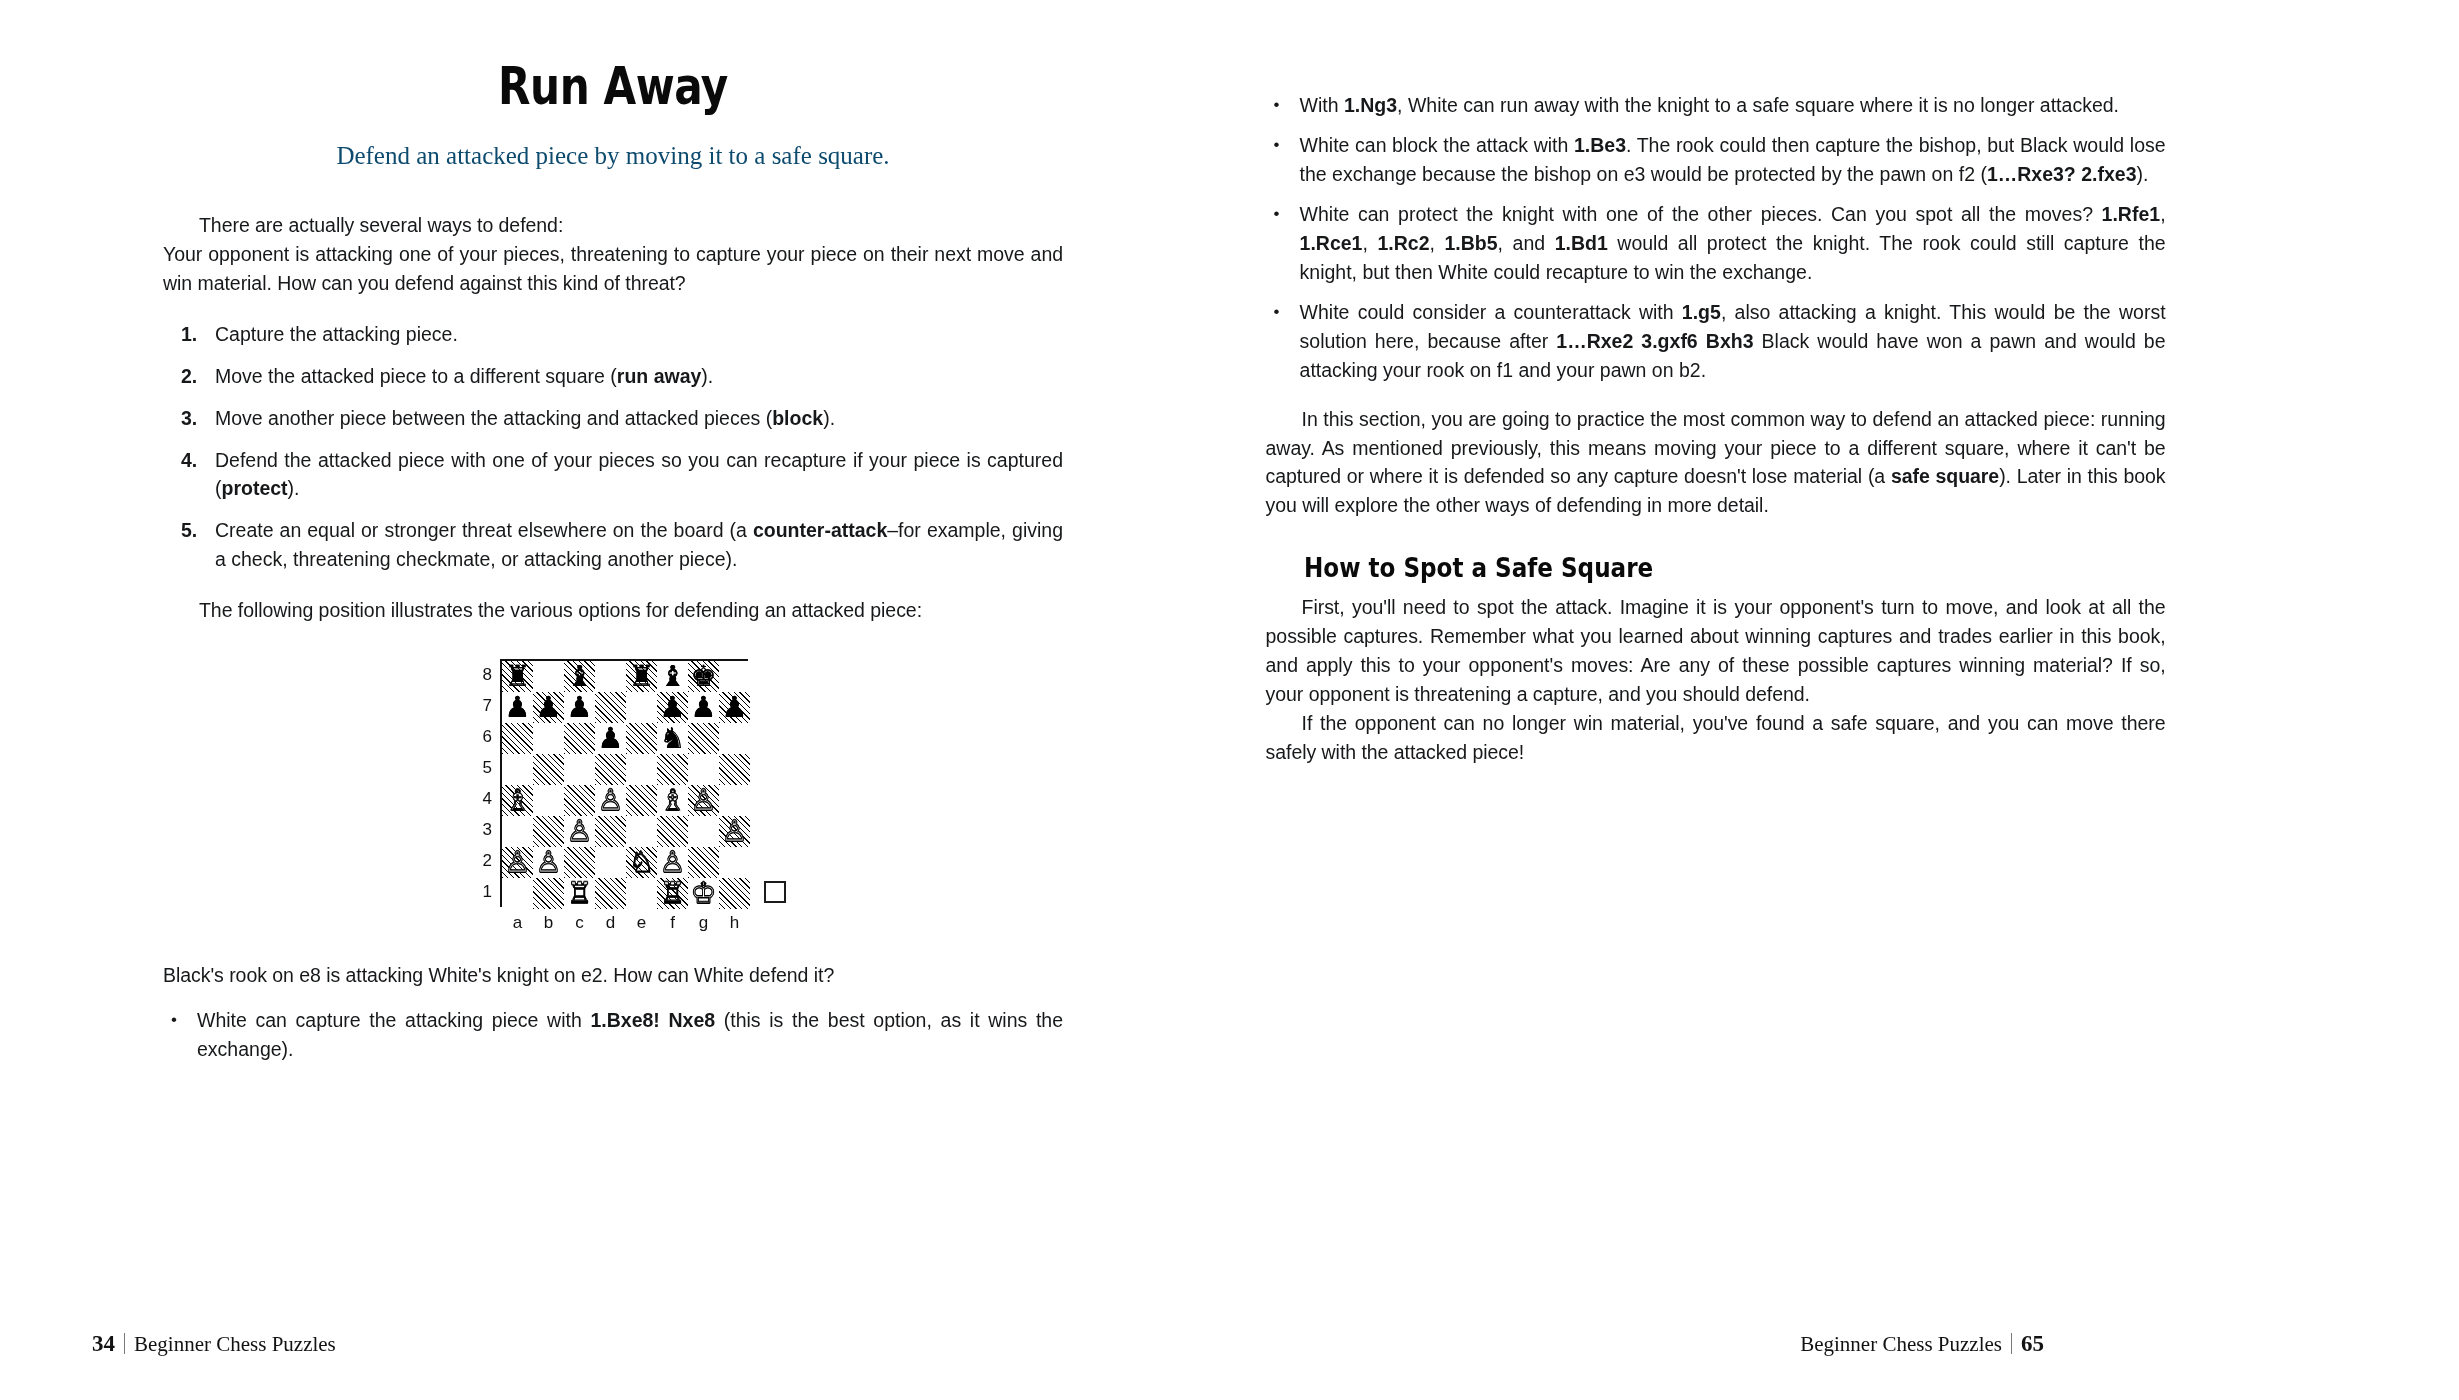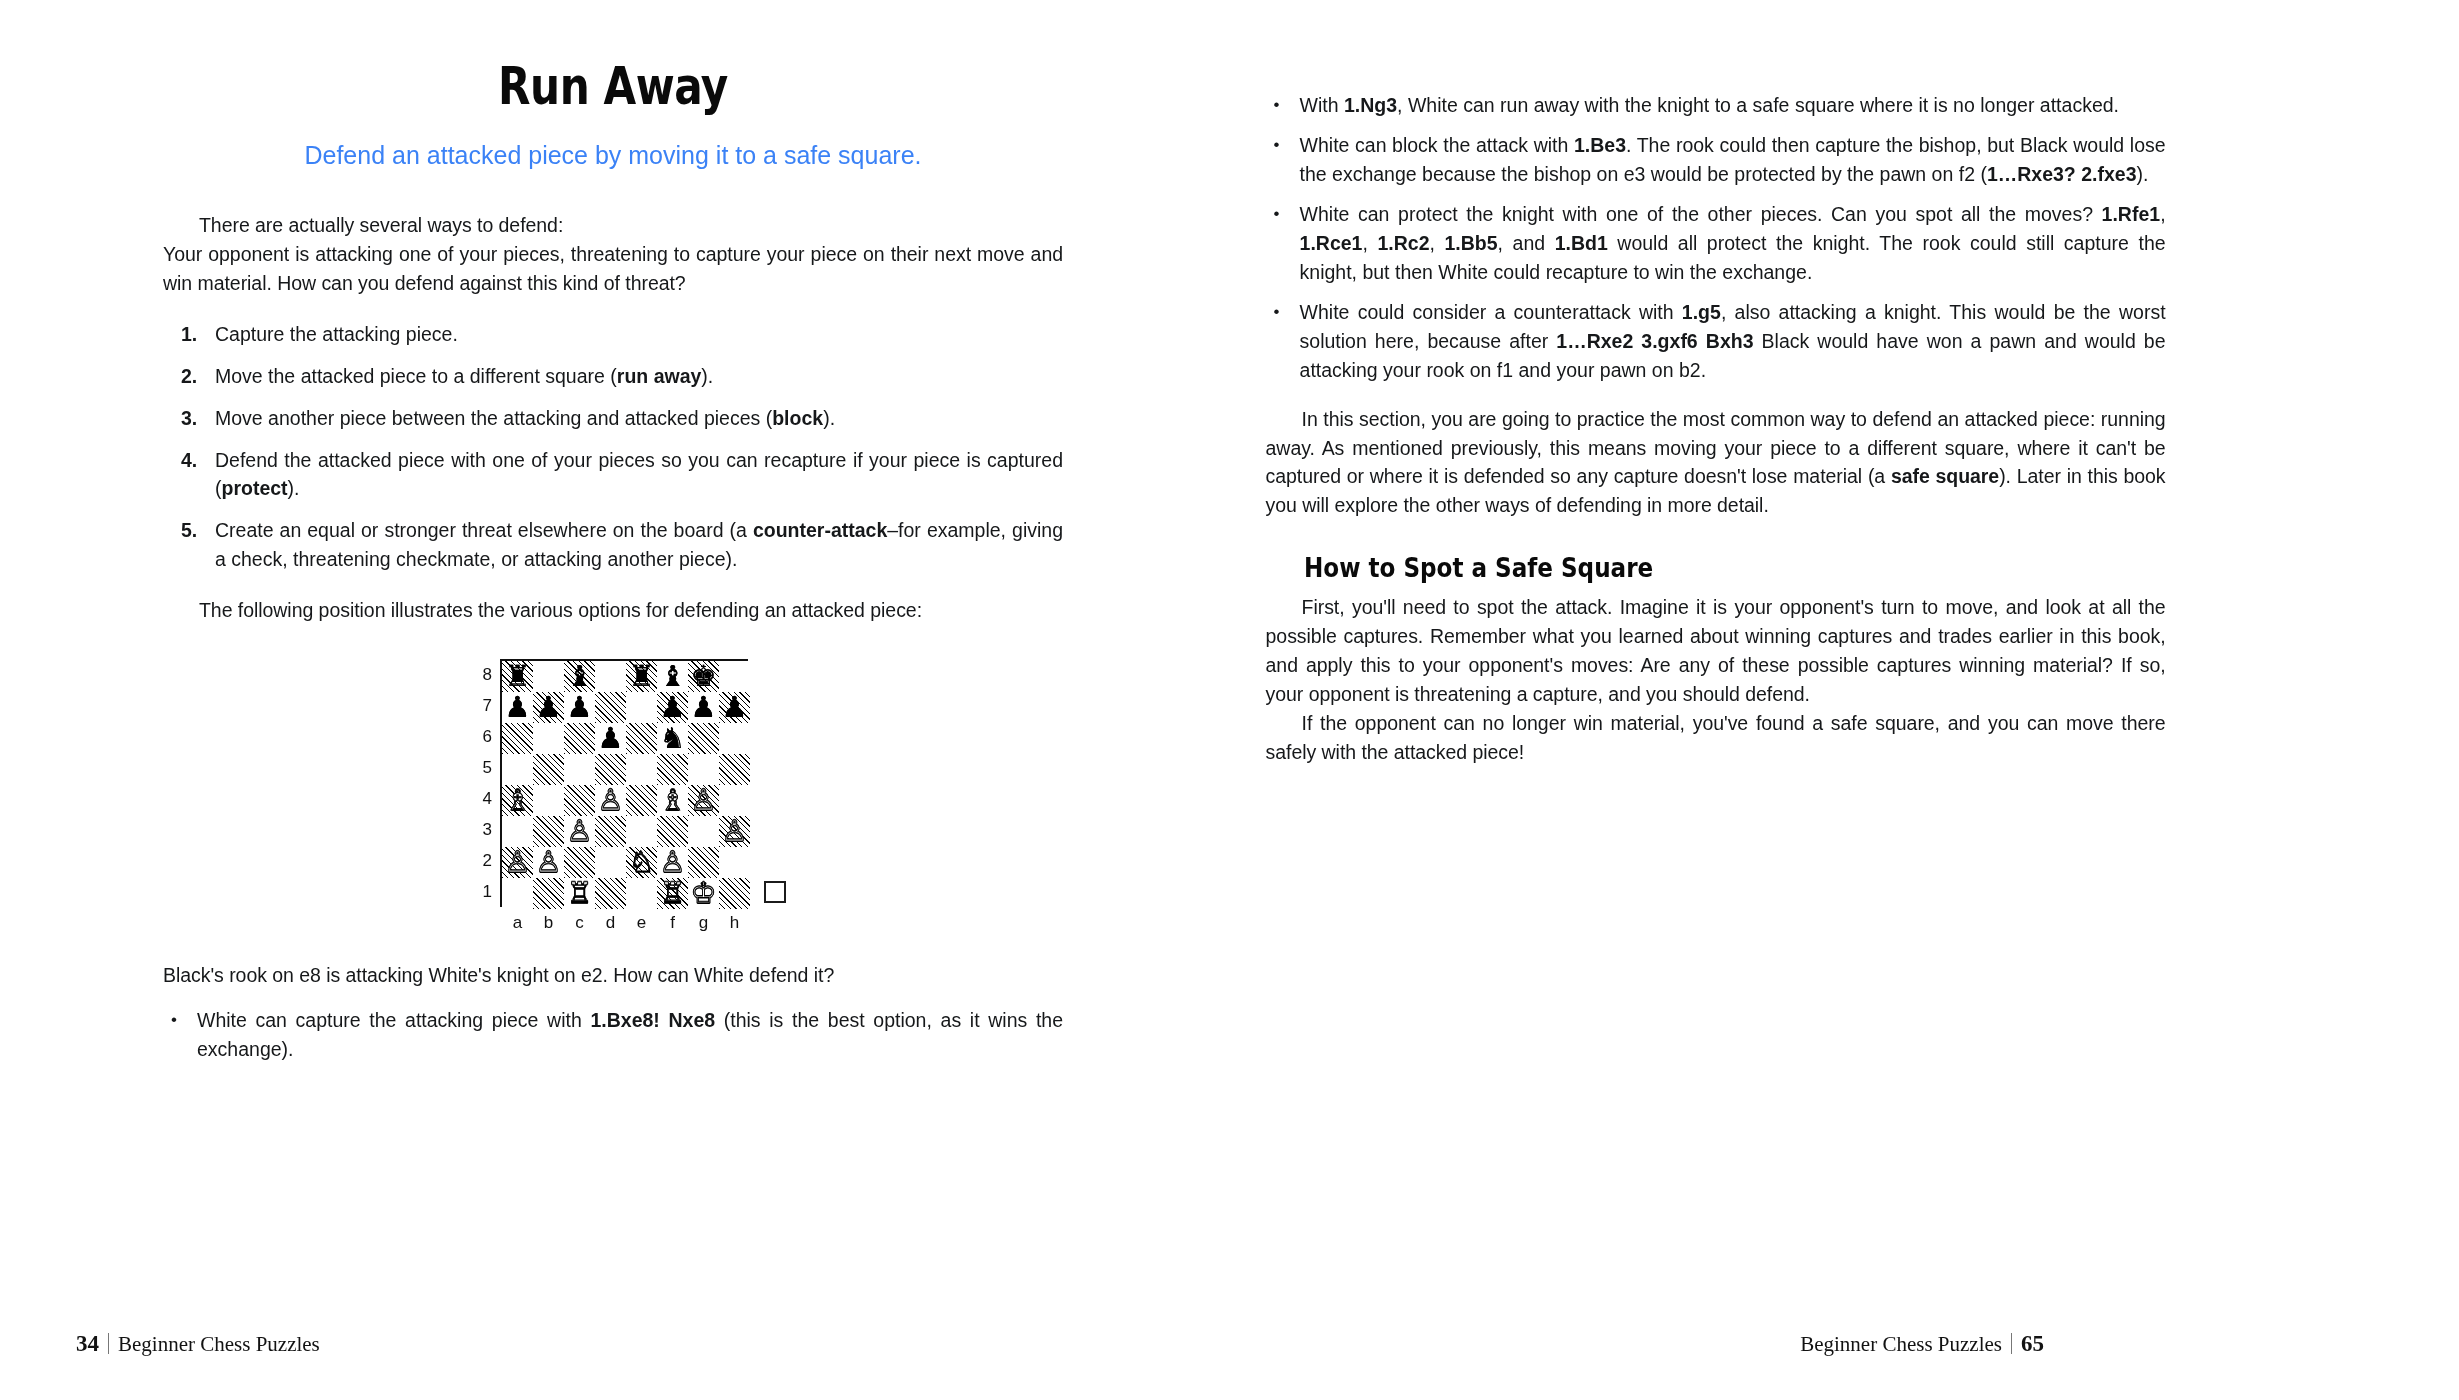--- a/index.html
+++ b/index.html
@@ -39,25 +39,25 @@
     font-weight: 800;
     font-size: 51px;
     letter-spacing: -0.5px;
     text-align: center;
     margin: 0 0 26px 0;
     line-height: 1.05;
     color: #0a0a0a;
     transform: scaleX(0.92);
   }
   .chapter-sub {
-    font-family: Liberation Sans, sans-serif;
+    font-family: Liberation Serif, serif;
     font-size: 25px;
     text-align: center;
     margin: 0 0 40px 0;
-    color: #3b82f6;
+    color: #0c4a6e;
     line-height: 1.25;
   }
   .section-head {
     font-family: "DejaVu Sans Condensed", "Liberation Sans Narrow", "Liberation Sans", sans-serif;
     font-weight: 800;
     font-size: 27px;
     margin: 32px 0 10px 38px;
     color: #0a0a0a;
     transform: scaleX(0.95);
     transform-origin: left center;
@@ -212,21 +212,21 @@
   }
   .footer .pgnum { font-weight: 700; font-size: 23px; }
   .footer .bar {
     display: inline-block;
     width: 1px;
     height: 21px;
     background: #777;
     position: relative;
     top: 3px;
   }
-  .footer-left { left: 76px; }
+  .footer-left { left: 92px; }
   .footer-right { right: 88px; }
 </style>
 </head>
 <body>
 
 <div class="spread">
 
   <div class="page page-left">
     <div class="col-left">
 

